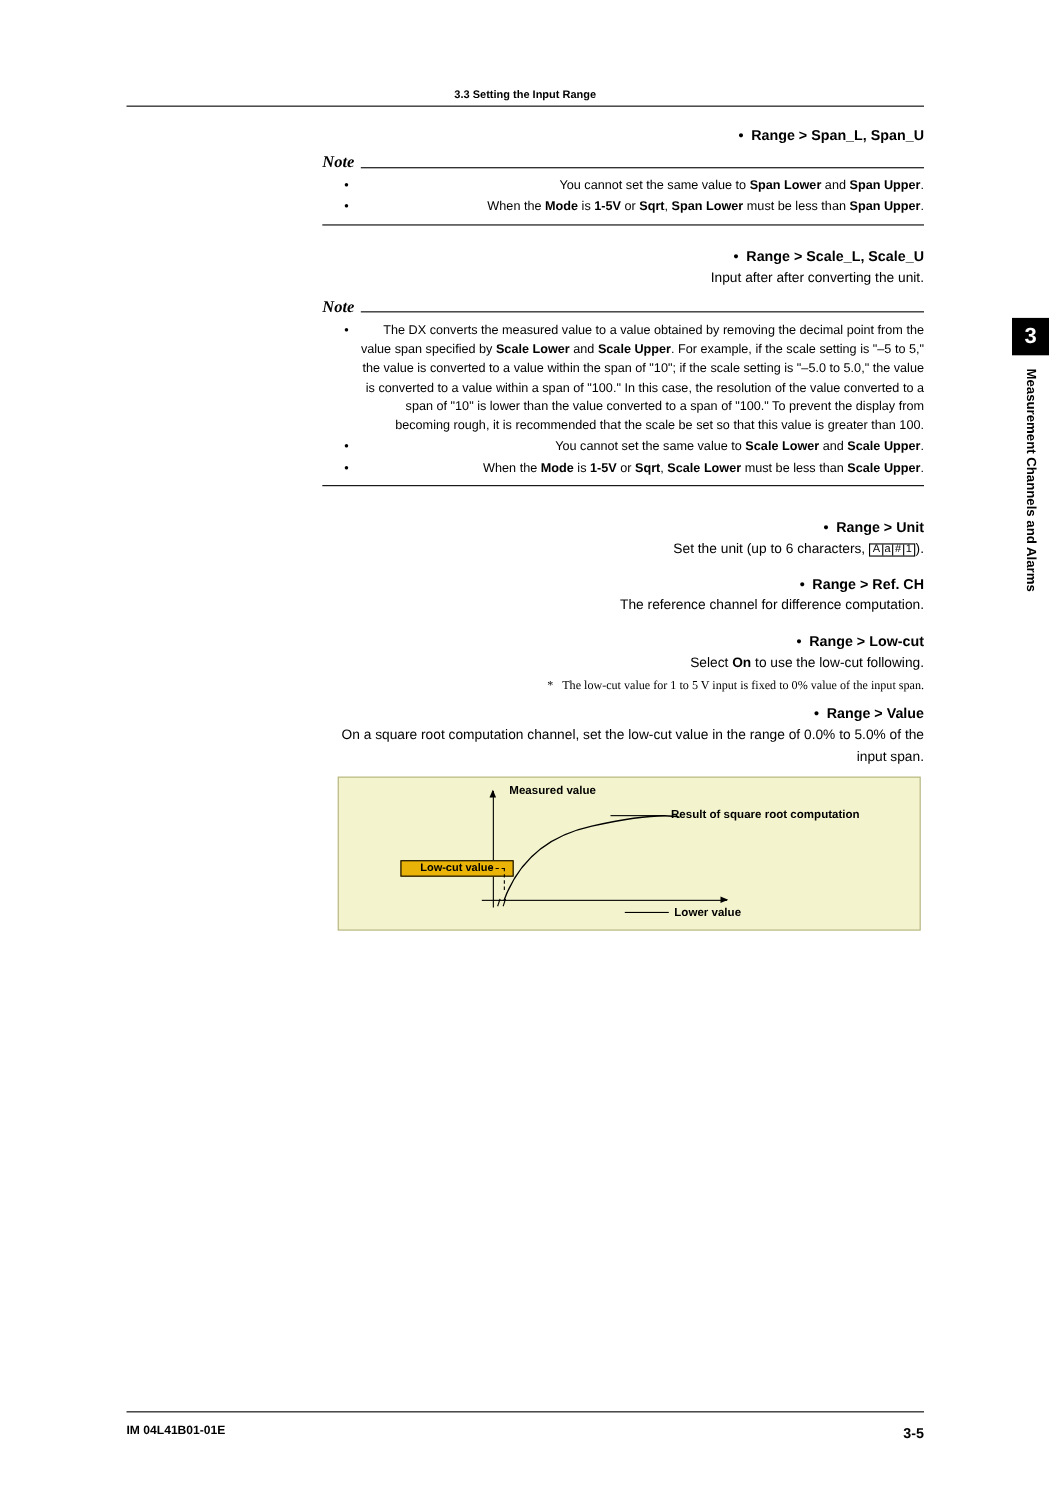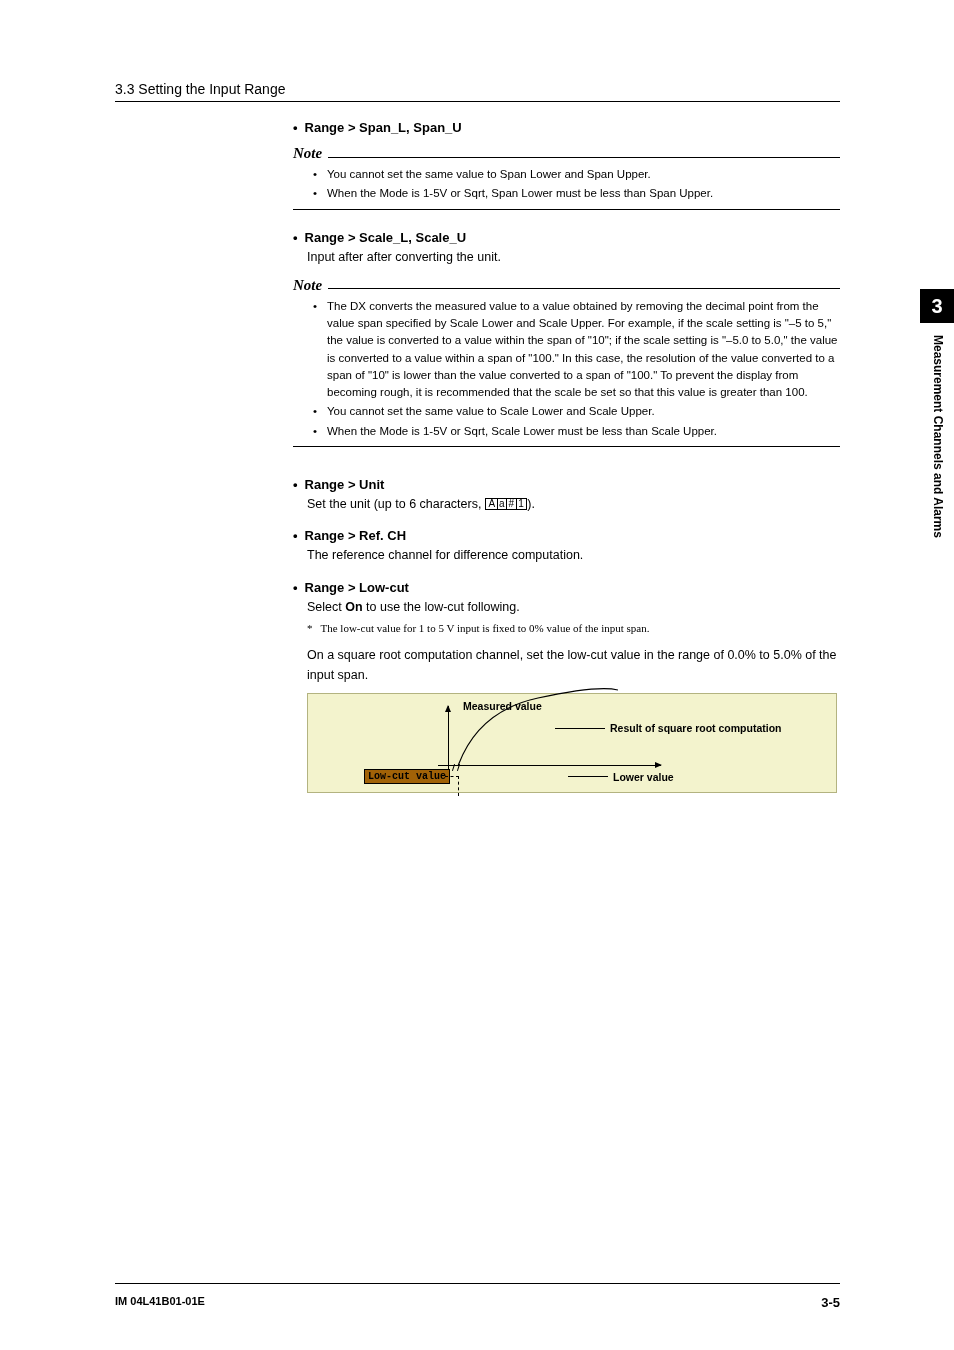--- a/index.html
+++ b/index.html
@@ -16,26 +16,27 @@
       top: 81px;
       left: 115px;
       width: 725px;
     }
     .header-line {
       border-bottom: 1px solid #000;
       padding-bottom: 4px;
       margin-bottom: 18px;
     }
     .header-text {
-      font-size: 14px;
-      font-weight: normal;
-      text-align: left;
+      font-size: 10px;
+      font-weight: bold;
+      text-align: center;
     }
     .content {
       padding-left: 178px;
+      text-align: right;
     }
     .item-heading {
       font-size: 13px;
       font-weight: bold;
       margin-bottom: 3px;
     }
     .bullet::before {
       content: "•";
       margin-right: 7px;
     }
@@ -77,21 +78,21 @@
       position: relative;
       padding-left: 0;
       margin-bottom: 2px;
     }
     .note-list li::before {
       content: "•";
       position: absolute;
       left: -14px;
       top: 0;
     }
-    .note-list .b { font-weight: normal; }
+    .note-list .b { font-weight: bold; }
     .note-end-rule {
       border-bottom: 1px solid #000;
       margin-bottom: 20px;
       margin-top: 4px;
     }
     .footnote {
       font-size: 11px;
       margin-left: 14px;
       line-height: 1.4;
       font-family: Liberation Serif, serif;
@@ -156,21 +157,21 @@
       font-size: 11px;
       font-weight: bold;
     }
     .page-num { font-size: 13px; }
 
     
     .diagram {
       margin-left: 14px;
       margin-top: 8px;
       width: 530px;
-      height: 100px;
+      height: 140px;
       background: #f3f3cd;
       border: 1px solid #b3b380;
       position: relative;
       font-size: 10.5px;
       font-weight: bold;
     }
     .diag-label { position: absolute; }
     .axis-y { position: absolute; left: 140px; top: 12px; bottom: 20px; width: 1px; background: #000; }
     .axis-y::before { content:""; position:absolute; top:-1px; left:-3px; border-left:3.5px solid transparent; border-right:3.5px solid transparent; border-bottom:7px solid #000;}
     .axis-x { position: absolute; left: 130px; right: 175px; bottom: 26px; height: 1px; background: #000; }
@@ -178,24 +179,23 @@
     .curve {
       position: absolute;
       left: 140px;
       bottom: 26px;
       width: 170px;
       height: 80px;
     }
     .lowcut-box {
       position: absolute;
       border: 1px solid #000;
-      padding: 1px 3px;
-      background: #a16207;
+      padding: 1px 17px;
+      background: #eab308;
       font-size: 10px;
-      font-family: Liberation Mono, monospace;
     }
     .lowcut-dash {
       position: absolute;
       border-top: 1px dashed #000;
       height: 1px;
     }
     .tick {
       position: absolute;
       width: 1px;
       height: 7px;
@@ -272,20 +272,21 @@
     <div class="item-heading bullet">Range &gt; Low-cut</div>
     <div class="body-text">
       <span>Select </span><span class="b">On</span><span> to use the low-cut following.</span>
     </div>
     <div class="footnote">
       <span class="ast">*</span><span>The low-cut value for 1 to 5 V input is fixed to 0% value of the input span.</span>
     </div>
 
     <div class="section-gap-sm"></div>
 
+    <div class="item-heading bullet">Range &gt; Value</div>
     <div class="body-text">On a square root computation channel, set the low-cut value in the range of 0.0% to 5.0% of the input span.</div>
 
     <div class="diagram">
       <div class="diag-label" style="left:155px; top:6px;">Measured value</div>
       <div class="axis-y"></div>
       <div class="axis-x"></div>
 
       <svg class="curve" viewBox="0 0 170 80">
         <path d="M 10 80 Q 30 25, 90 12 T 170 4" stroke="#000" stroke-width="1.2" fill="none"></path>
       </svg>

